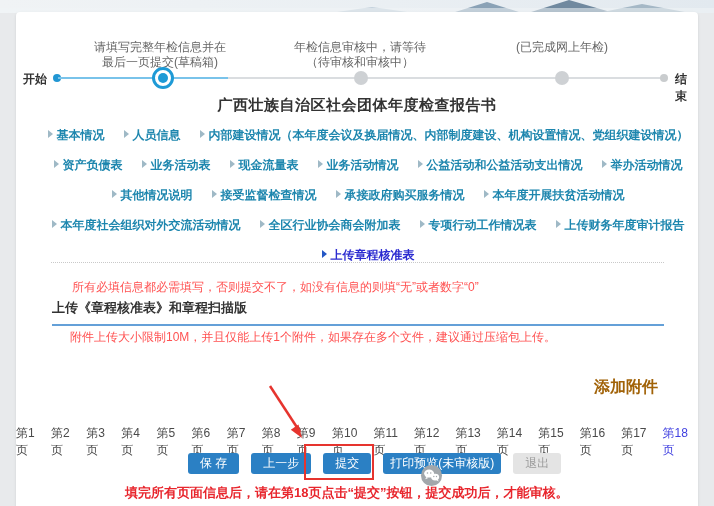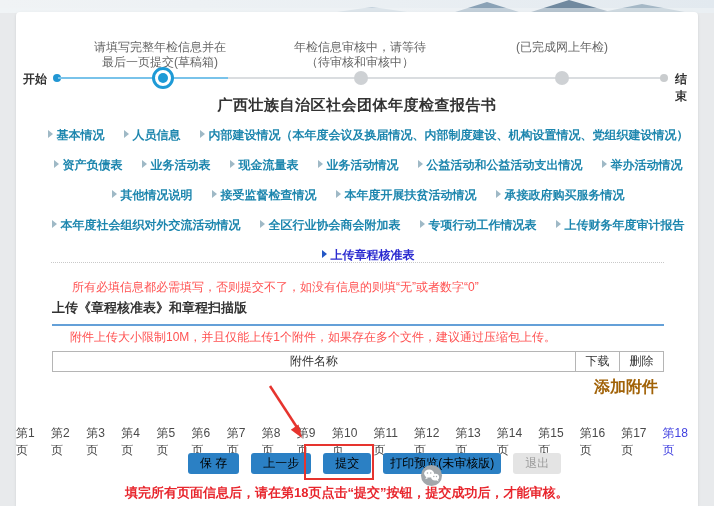--- a/index.html
+++ b/index.html
@@ -66,21 +66,21 @@
     color:#a16207; cursor:pointer; }
 
   
   .pager { position:absolute; top:413px; left:0; width:100%; display:flex;
     justify-content:center; gap:6px; font-size:12px; color:#4a4a4a; }
   .page-link { cursor:pointer; }
   .page-link.active { color:#4040e0; }
 
   
   .btn-row { position:absolute; top:441px; left:172px; display:flex; gap:12px; z-index:3; }
-  .btn { height:21px; line-height:21px; padding:0 12px; background:#2b80c4; color:#000000;
+  .btn { height:21px; line-height:21px; padding:0 12px; background:#2b80c4; color:#ffffff;
     font-size:12px; border:none; border-radius:3px; cursor:pointer;
     font-family:inherit; white-space:nowrap; }
   .btn.wide { padding:0 7px; }
   .btn.gray { background:#e4e4e4; color:#9b9b9b; }
 
   
   .hl-box { position:absolute; left:288px; top:432px; width:70px; height:36px;
     border:2px solid #e6342e; z-index:6; pointer-events:none; }
   .arrow-svg { position:absolute; left:240px; top:358px; z-index:6; pointer-events:none; }
   .bottom-tip { position:absolute; left:109px; top:472px; font-size:13px; font-weight:bold;
@@ -141,47 +141,42 @@
       <span class="nav-item"><span class="tri"></span><span>资产负债表</span></span>
       <span class="nav-item"><span class="tri"></span><span>业务活动表</span></span>
       <span class="nav-item"><span class="tri"></span><span>现金流量表</span></span>
       <span class="nav-item"><span class="tri"></span><span>业务活动情况</span></span>
       <span class="nav-item"><span class="tri"></span><span>公益活动和公益活动支出情况</span></span>
       <span class="nav-item"><span class="tri"></span><span>举办活动情况</span></span>
     </div>
     <div class="nav-row">
       <span class="nav-item"><span class="tri"></span><span>其他情况说明</span></span>
       <span class="nav-item"><span class="tri"></span><span>接受监督检查情况</span></span>
+      <span class="nav-item"><span class="tri"></span><span>承接政府购买服务情况</span></span>
       <span class="nav-item"><span class="tri"></span><span>本年度开展扶贫活动情况</span></span>
-      <span class="nav-item"><span class="tri"></span><span>承接政府购买服务情况</span></span>
     </div>
     <div class="nav-row">
       <span class="nav-item"><span class="tri"></span><span>本年度社会组织对外交流活动情况</span></span>
       <span class="nav-item"><span class="tri"></span><span>全区行业协会商会附加表</span></span>
       <span class="nav-item"><span class="tri"></span><span>专项行动工作情况表</span></span>
       <span class="nav-item"><span class="tri"></span><span>上传财务年度审计报告</span></span>
     </div>
     <div class="nav-row">
       <span class="nav-item active"><span class="tri"></span><span>上传章程核准表</span></span>
     </div>
   </div>
 
   <div class="dotted-div"></div>
 
   <div class="warn-red">所有必填信息都必需填写，否则提交不了，如没有信息的则填“无”或者数字“0”</div>
 
   <div class="section-h">上传《章程核准表》和章程扫描版</div>
 
   <div class="attach-note">附件上传大小限制10M，并且仅能上传1个附件，如果存在多个文件，建议通过压缩包上传。</div>
 
-  <div class="attach-table">
-    <div class="at-name">附件名称</div>
-    <div class="at-dl">下载</div>
-    <div class="at-del">删除</div>
-  </div>
 
   <span class="add-link">添加附件</span>
 
   <div class="pager">
     <span class="page-link">第1页</span>
     <span class="page-link">第2页</span>
     <span class="page-link">第3页</span>
     <span class="page-link">第4页</span>
     <span class="page-link">第5页</span>
     <span class="page-link">第6页</span>

